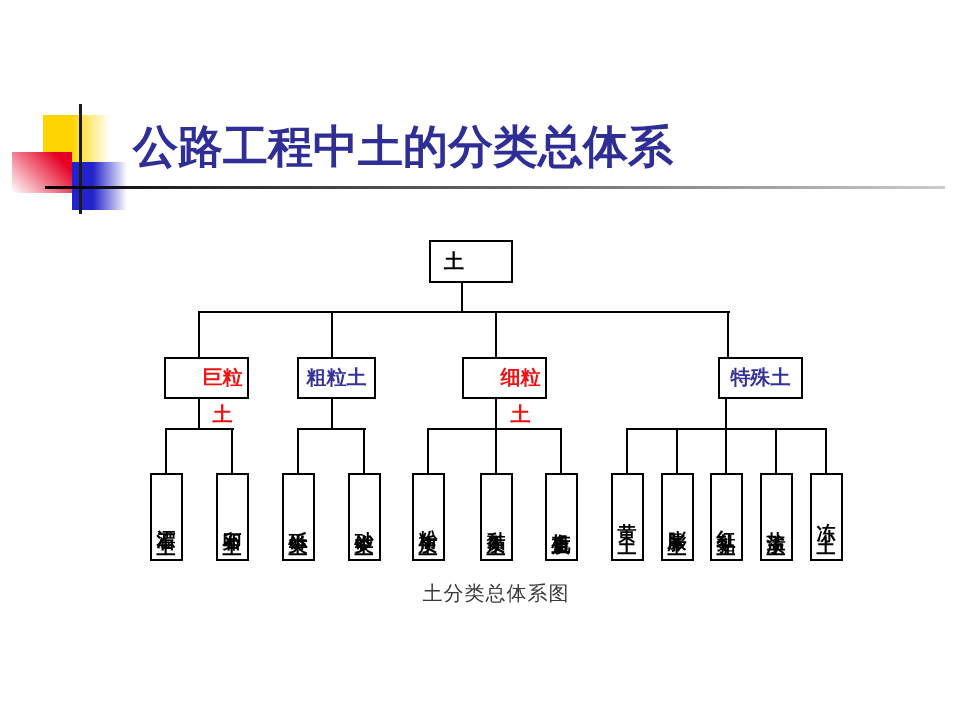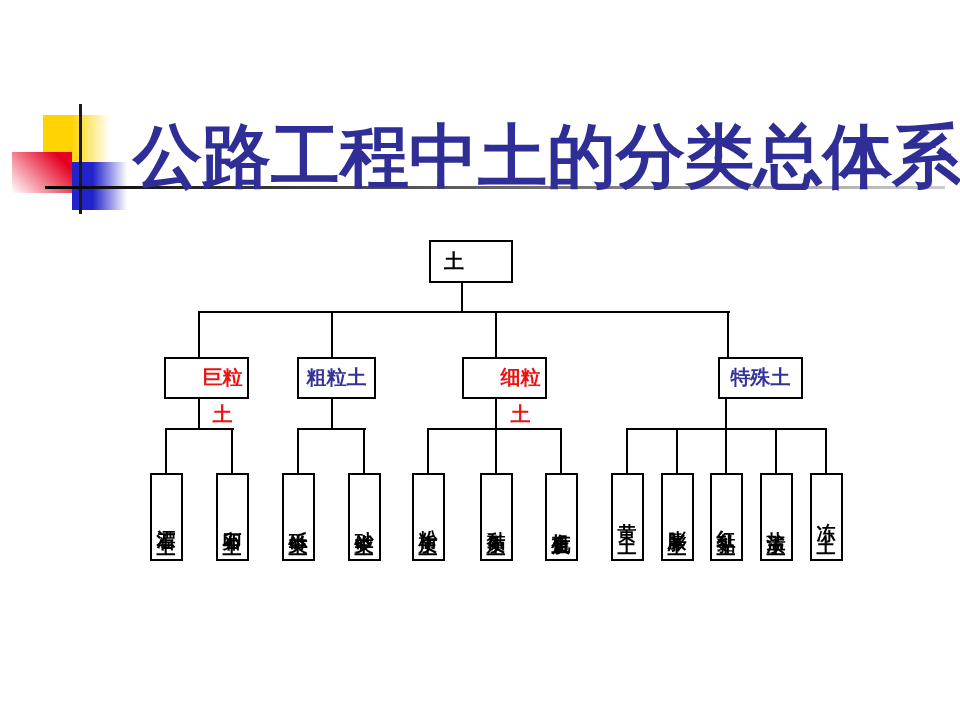--- a/index.html
+++ b/index.html
@@ -12,22 +12,22 @@
   #sq-yellow{left:43px;top:115px;width:67px;height:50px;z-index:1;
     background:linear-gradient(to right,var(--square-yellow) 0%,var(--square-yellow) 42%,#ffffff 100%);}
   #sq-red{left:12px;top:152px;width:60px;height:41px;z-index:2;
     background:linear-gradient(225deg,var(--square-red) 18%,#ffffff 100%);}
   #sq-blue{left:72px;top:162px;width:55px;height:48px;z-index:2;
     background:linear-gradient(to right,var(--square-blue) 0%,var(--square-blue) 38%,#ffffff 100%);}
   #decor-vline{position:absolute;left:79px;top:104px;width:3px;height:110px;background:#1a1a1a;z-index:3;}
   #title-underline{position:absolute;left:45px;top:186px;width:900px;height:3px;z-index:3;
     background:linear-gradient(to right,#000000 0%,#2b2b2b 18%,#6e6e6e 55%,#cccccc 100%);}
   #slide-title{
-    position:absolute;left:133px;top:114px;width:800px;height:86px;z-index:4;
-    font-size:69px;font-weight:bold;color:var(--title-text);
+    position:absolute;left:133px;top:104px;width:800px;height:86px;z-index:4;
+    font-size:45px;font-weight:bold;color:var(--title-text);
     line-height:86px;white-space:nowrap;letter-spacing:0px;
   }
   
   .node{
     position:absolute;box-sizing:border-box;border:2px solid #000;background:#fff;
     color:var(--node-text);font-weight:bold;
   }
   #root-box{left:429px;top:240px;width:84px;height:43px;font-size:20px;line-height:38px;padding-left:13px;}
   .branch{top:357px;height:42px;font-size:20px;line-height:37px;text-align:center;}
   .branch.red{color:var(--label-red);padding-left:32px;}
@@ -115,14 +115,15 @@
   <div class="node leaf" id="leaf-4">砂类土</div>
   <div class="node leaf" id="leaf-5">粉质土</div>
   <div class="node leaf" id="leaf-6">黏质土</div>
   <div class="node leaf chars-4" id="leaf-7">有机质土</div>
   <div class="node leaf chars-2" id="leaf-8">黄土</div>
   <div class="node leaf" id="leaf-9">膨胀土</div>
   <div class="node leaf" id="leaf-10">红黏土</div>
   <div class="node leaf" id="leaf-11">盐渍土</div>
   <div class="node leaf chars-2" id="leaf-12">冻土</div>
 
+  <div id="caption">土分类总体系图</div>
 
 </div>
 
 </body></html>

